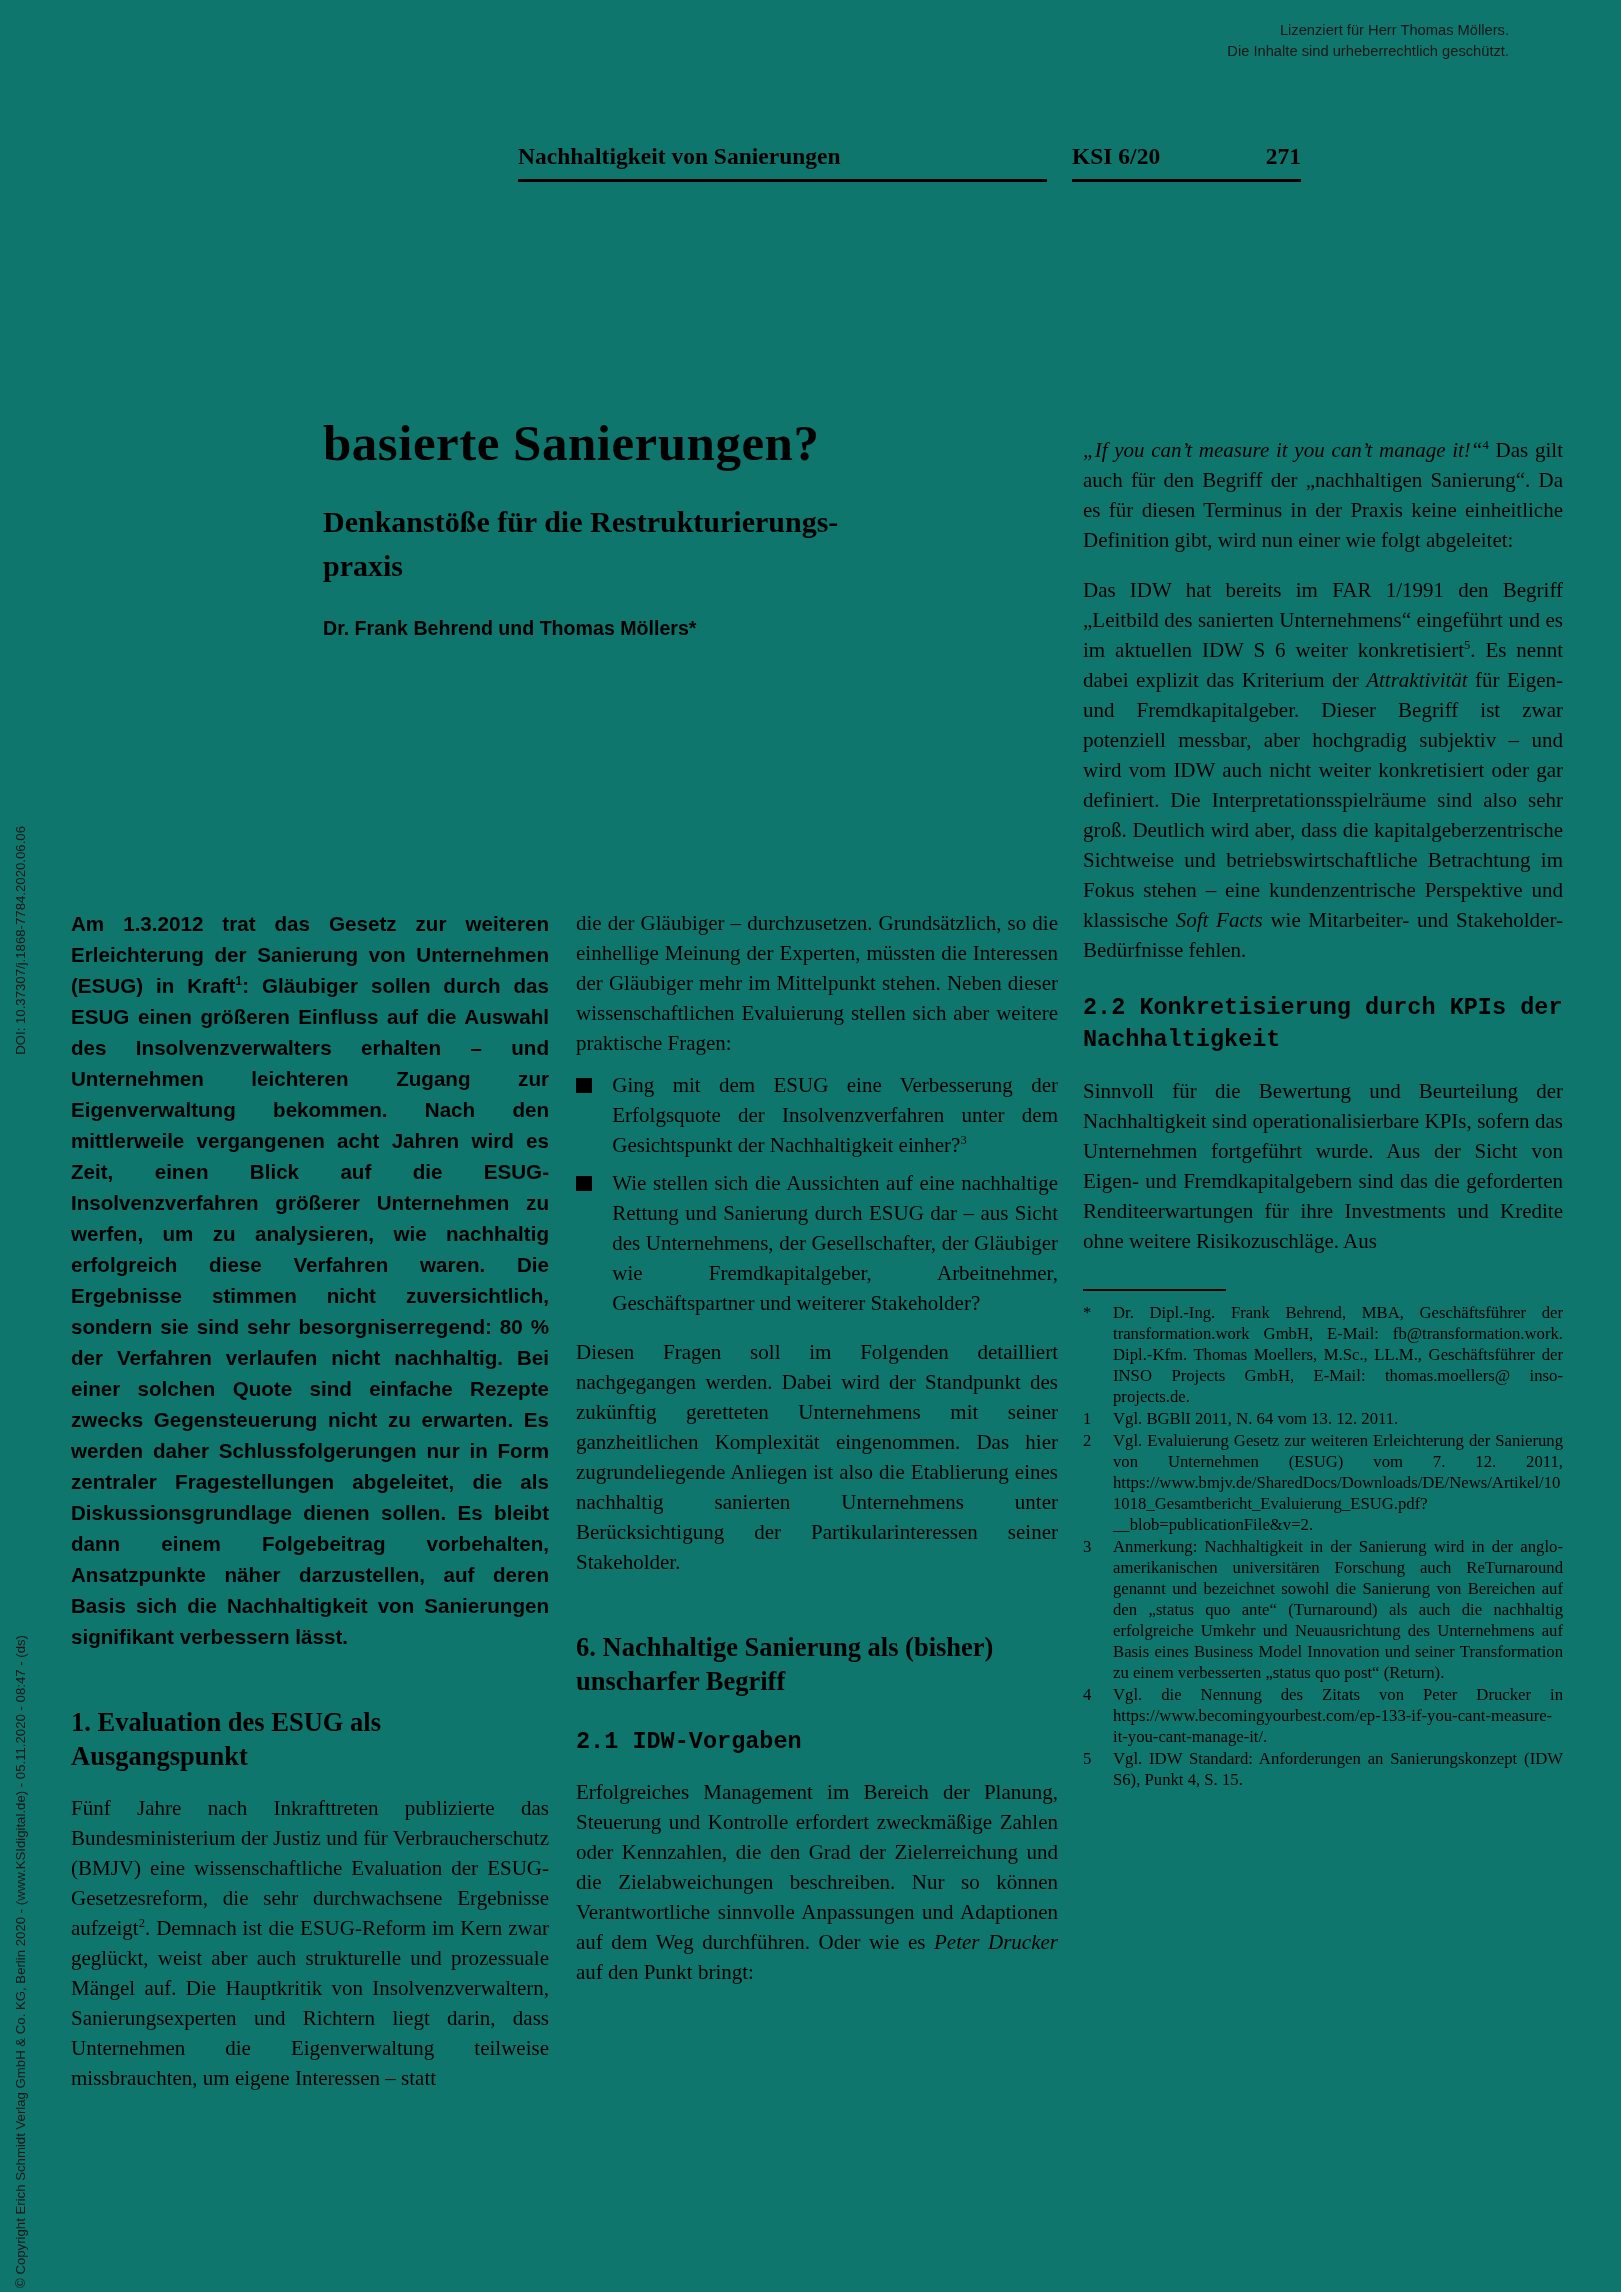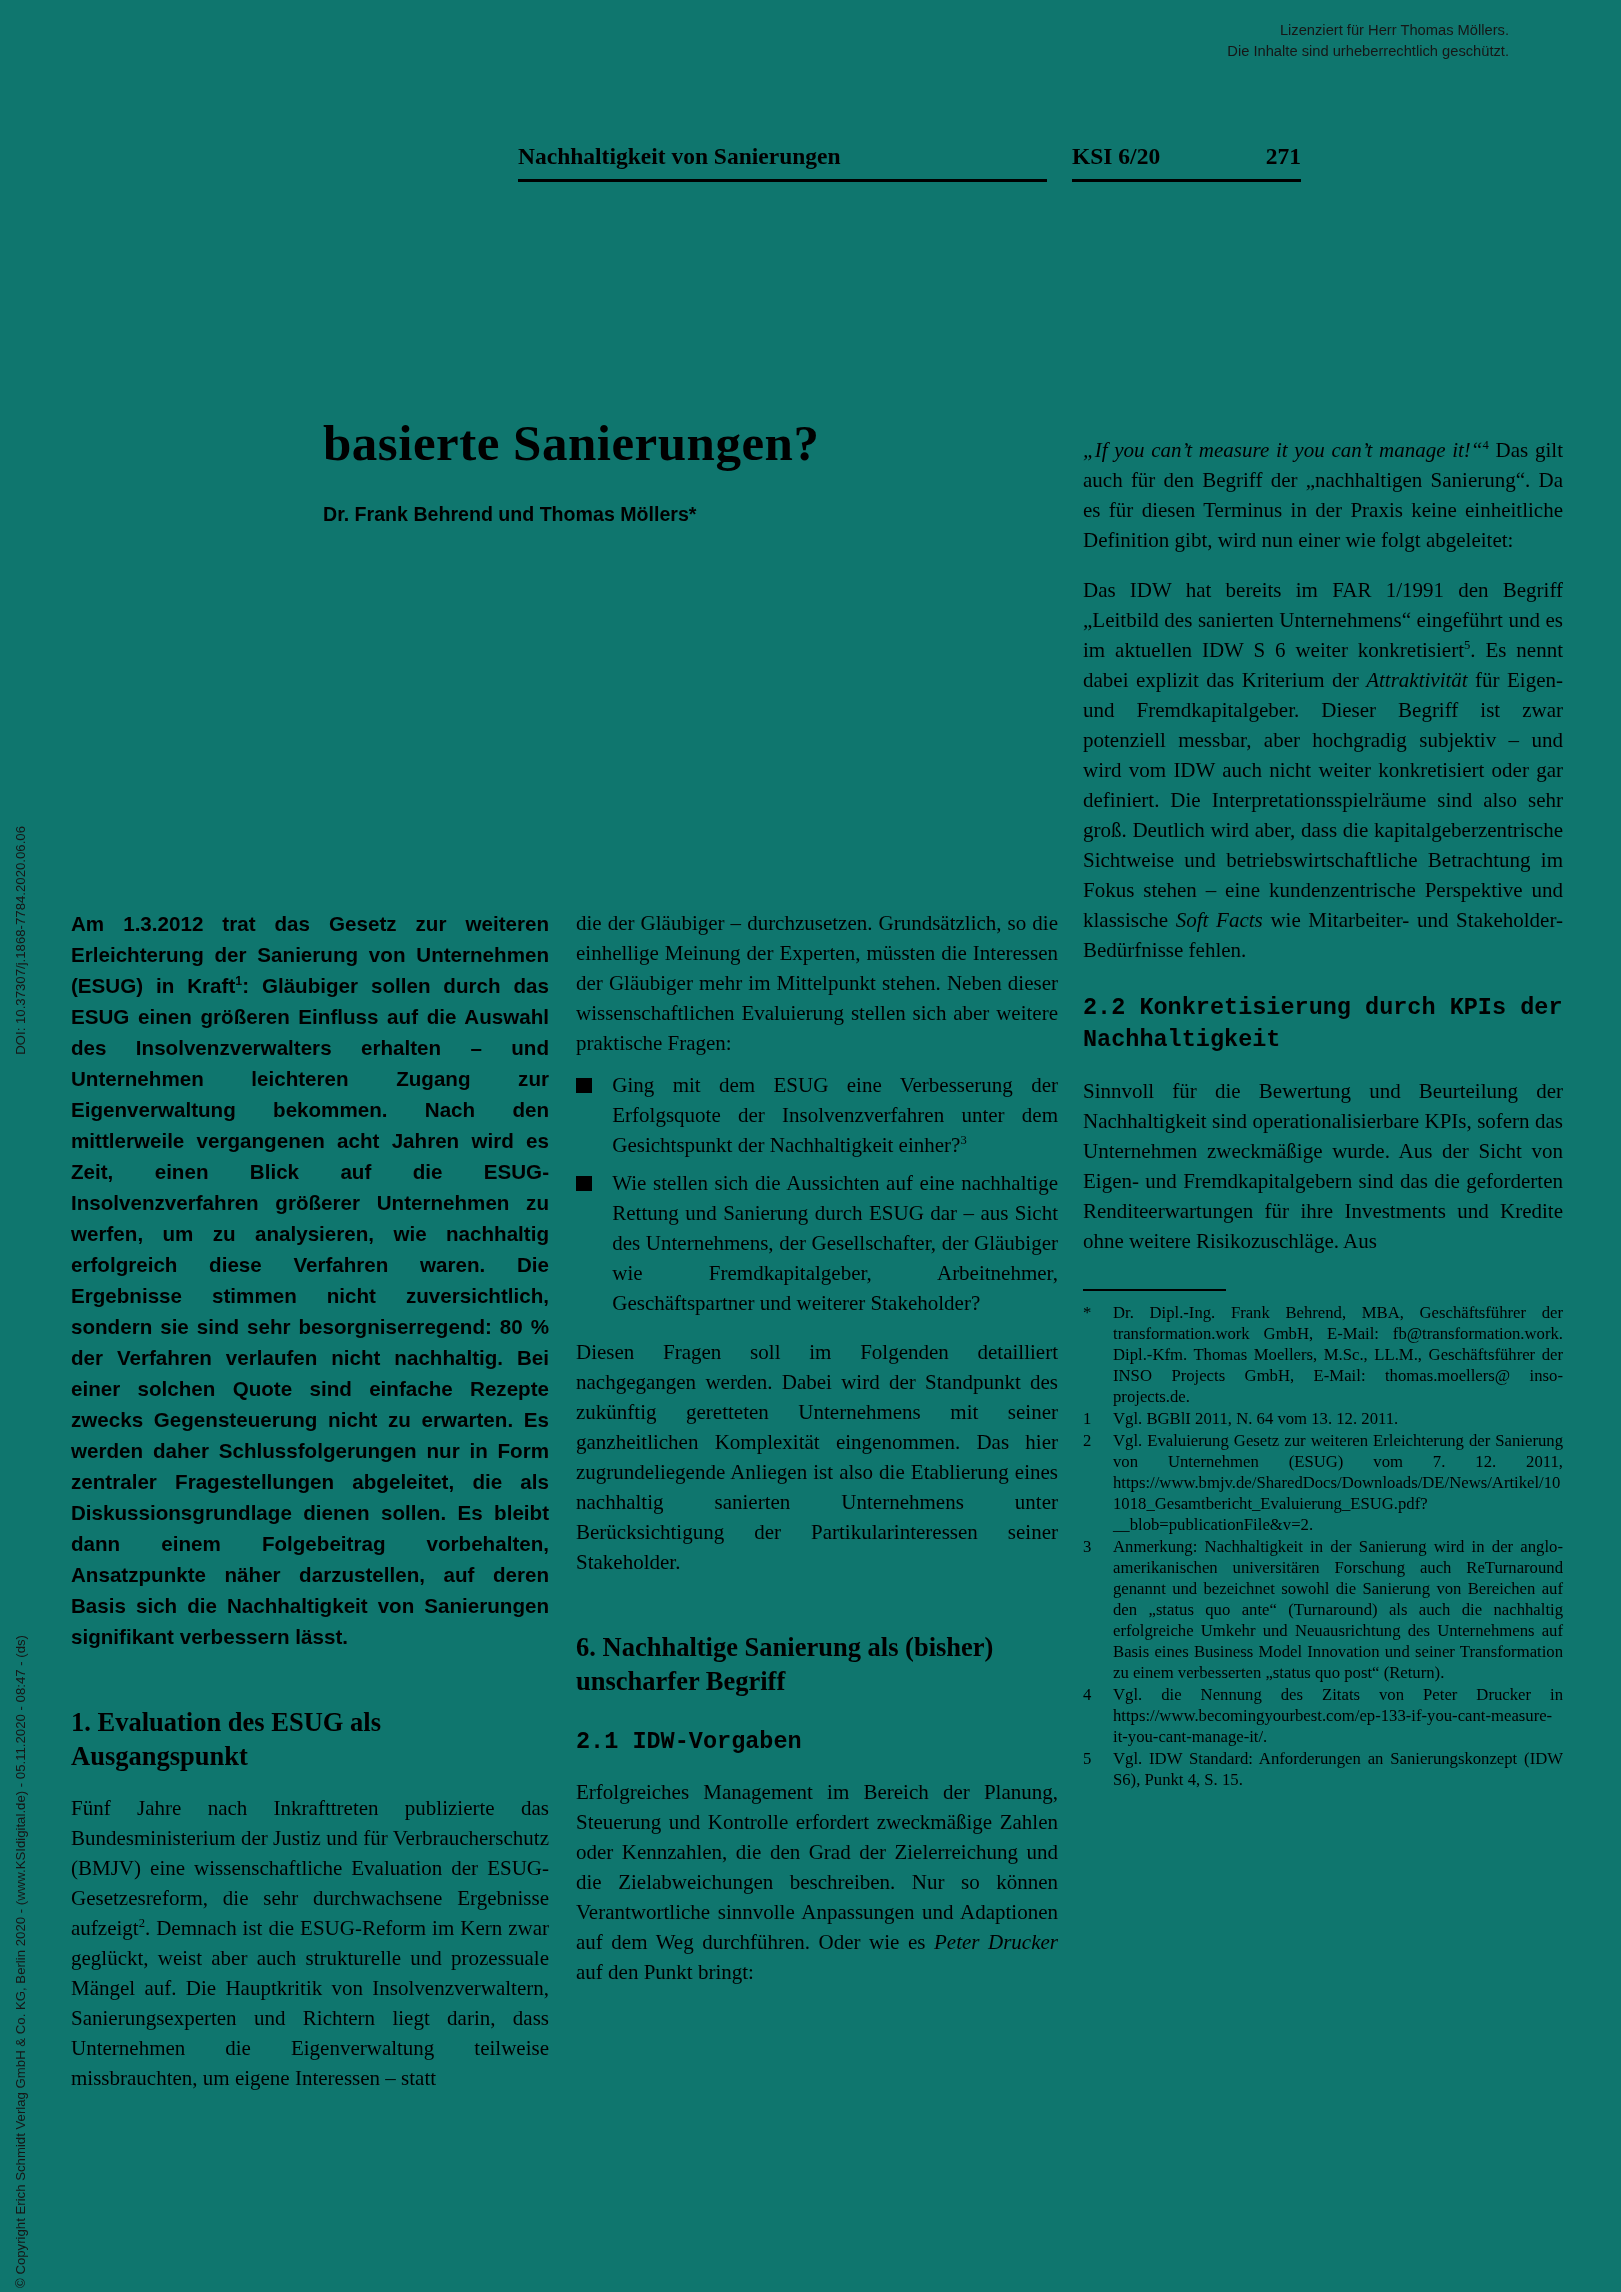--- a/index.html
+++ b/index.html
@@ -76,20 +76,24 @@
   <div class="runhead runhead-left">Nachhaltigkeit von Sanierungen</div>
   <div class="runhead runhead-right">
     <span>KSI 6/20</span>
     <span>271</span>
   </div>
 
   <div class="title-block">
     <h1 class="title">
       <span class="tline">basierte Sanierungen?</span>
     </h1>
+    <h2 class="subtitle">
+      <span class="sline">Denkanstöße für die Restrukturierungs-</span>
+      <span class="sline">praxis</span>
+    </h2>
     <div class="authors">Dr. Frank Behrend und Thomas Möllers*</div>
   </div>
 
   <div class="col col1">
     <p class="lead"><span>Am 1.3.2012 trat das Gesetz zur weiteren Erleichterung der Sanierung von Unternehmen (ESUG) in Kraft</span><sup>1</sup><span>: Gläubiger sollen durch das ESUG einen größeren Einfluss auf die Auswahl des Insolvenzverwalters erhalten – und Unternehmen leichteren Zugang zur Eigenverwaltung bekommen. Nach den mittlerweile vergangenen acht Jahren wird es Zeit, einen Blick auf die ESUG-Insolvenzverfahren größerer Unternehmen zu werfen, um zu analysieren, wie nachhaltig erfolgreich diese Verfahren waren. Die Ergebnisse stimmen nicht zuversichtlich, sondern sie sind sehr besorgniserregend: 80 % der Verfahren verlaufen nicht nachhaltig. Bei einer solchen Quote sind einfache Rezepte zwecks Gegensteuerung nicht zu erwarten. Es werden daher Schlussfolgerungen nur in Form zentraler Fragestellungen abgeleitet, die als Diskussionsgrundlage dienen sollen. Es bleibt dann einem Folgebeitrag vorbehalten, Ansatzpunkte näher darzustellen, auf deren Basis sich die Nachhaltigkeit von Sanierungen signifikant verbessern lässt.</span></p>
     <h3 class="sec-h">1. Evaluation des ESUG als Ausgangspunkt</h3>
     <p class="mt"><span>Fünf Jahre nach Inkrafttreten publizierte das Bundesministerium der Justiz und für Verbraucherschutz (BMJV) eine wissenschaftliche Evaluation der ESUG-Gesetzesreform, die sehr durchwachsene Ergebnisse aufzeigt</span><sup>2</sup><span>. Demnach ist die ESUG-Reform im Kern zwar geglückt, weist aber auch strukturelle und prozessuale Mängel auf. Die Hauptkritik von Insolvenzverwaltern, Sanierungsexperten und Richtern liegt darin, dass Unternehmen die Eigenverwaltung teilweise missbrauchten, um eigene Interessen – statt</span></p>
   </div>
 
   <div class="col col2">
@@ -107,21 +111,21 @@
     <p class="mt">Diesen Fragen soll im Folgenden detailliert nachgegangen werden. Dabei wird der Standpunkt des zukünftig geretteten Unternehmens mit seiner ganzheitlichen Komplexität eingenommen. Das hier zugrundeliegende Anliegen ist also die Etablierung eines nachhaltig sanierten Unternehmens unter Berücksichtigung der Partikularinteressen seiner Stakeholder.</p>
     <h3 class="sec-h">6. Nachhaltige Sanierung als (bisher) unscharfer Begriff</h3>
     <h4 class="sub-h">2.1 IDW-Vorgaben</h4>
     <p class="mt"><span>Erfolgreiches Management im Bereich der Planung, Steuerung und Kontrolle erfordert zweckmäßige Zahlen oder Kennzahlen, die den Grad der Zielerreichung und die Zielabweichungen beschreiben. Nur so können Verantwortliche sinnvolle Anpassungen und Adaptionen auf dem Weg durchführen. Oder wie es </span><em>Peter Drucker</em><span> auf den Punkt bringt:</span></p>
   </div>
 
   <div class="col col3">
     <p><em>„If you can’t measure it you can’t manage it!“</em><sup>4</sup><span> Das gilt auch für den Begriff der „nachhaltigen Sanierung“. Da es für diesen Terminus in der Praxis keine einheitliche Definition gibt, wird nun einer wie folgt abgeleitet:</span></p>
     <p class="mt"><span>Das IDW hat bereits im FAR 1/1991 den Begriff „Leitbild des sanierten Unternehmens“ eingeführt und es im aktuellen IDW S 6 weiter konkretisiert</span><sup>5</sup><span>. Es nennt dabei explizit das Kriterium der </span><em>Attraktivität</em><span> für Eigen- und Fremdkapitalgeber. Dieser Begriff ist zwar potenziell messbar, aber hochgradig subjektiv – und wird vom IDW auch nicht weiter konkretisiert oder gar definiert. Die Interpretationsspielräume sind also sehr groß. Deutlich wird aber, dass die kapitalgeberzentrische Sichtweise und betriebswirtschaftliche Betrachtung im Fokus stehen – eine kundenzentrische Perspektive und klassische </span><em>Soft Facts</em><span> wie Mitarbeiter- und Stakeholder-Bedürfnisse fehlen.</span></p>
     <h4 class="sub-h">2.2 Konkretisierung durch KPIs der Nachhaltigkeit</h4>
-    <p class="mt">Sinnvoll für die Bewertung und Beurteilung der Nachhaltigkeit sind operationalisierbare KPIs, sofern das Unternehmen zweckmäßige wurde. Aus der Sicht von Eigen- und Fremdkapitalgebern sind das die geforderten Renditeerwartungen für ihre Investments und Kredite ohne weitere Risikozuschläge. Aus</p>
+    <p class="mt">Sinnvoll für die Bewertung und Beurteilung der Nachhaltigkeit sind operationalisierbare KPIs, sofern das Unternehmen fortgeführt wurde. Aus der Sicht von Eigen- und Fremdkapitalgebern sind das die geforderten Renditeerwartungen für ihre Investments und Kredite ohne weitere Risikozuschläge. Aus</p>
 
     <div class="footnotes">
       <div class="fn-rule"></div>
       <div class="fn">
         <span class="fn-m">*</span>
         <span class="fn-t">Dr. Dipl.-Ing. Frank Behrend, MBA, Geschäftsführer der transformation.work GmbH, E-Mail: fb@transformation.work. Dipl.-Kfm. Thomas Moellers, M.Sc., LL.M., Geschäftsführer der INSO Projects GmbH, E-Mail: thomas.moellers@ inso-projects.de.</span>
       </div>
       <div class="fn">
         <span class="fn-m">1</span>
         <span class="fn-t">Vgl. BGBlI 2011, N. 64 vom 13. 12. 2011.</span>

